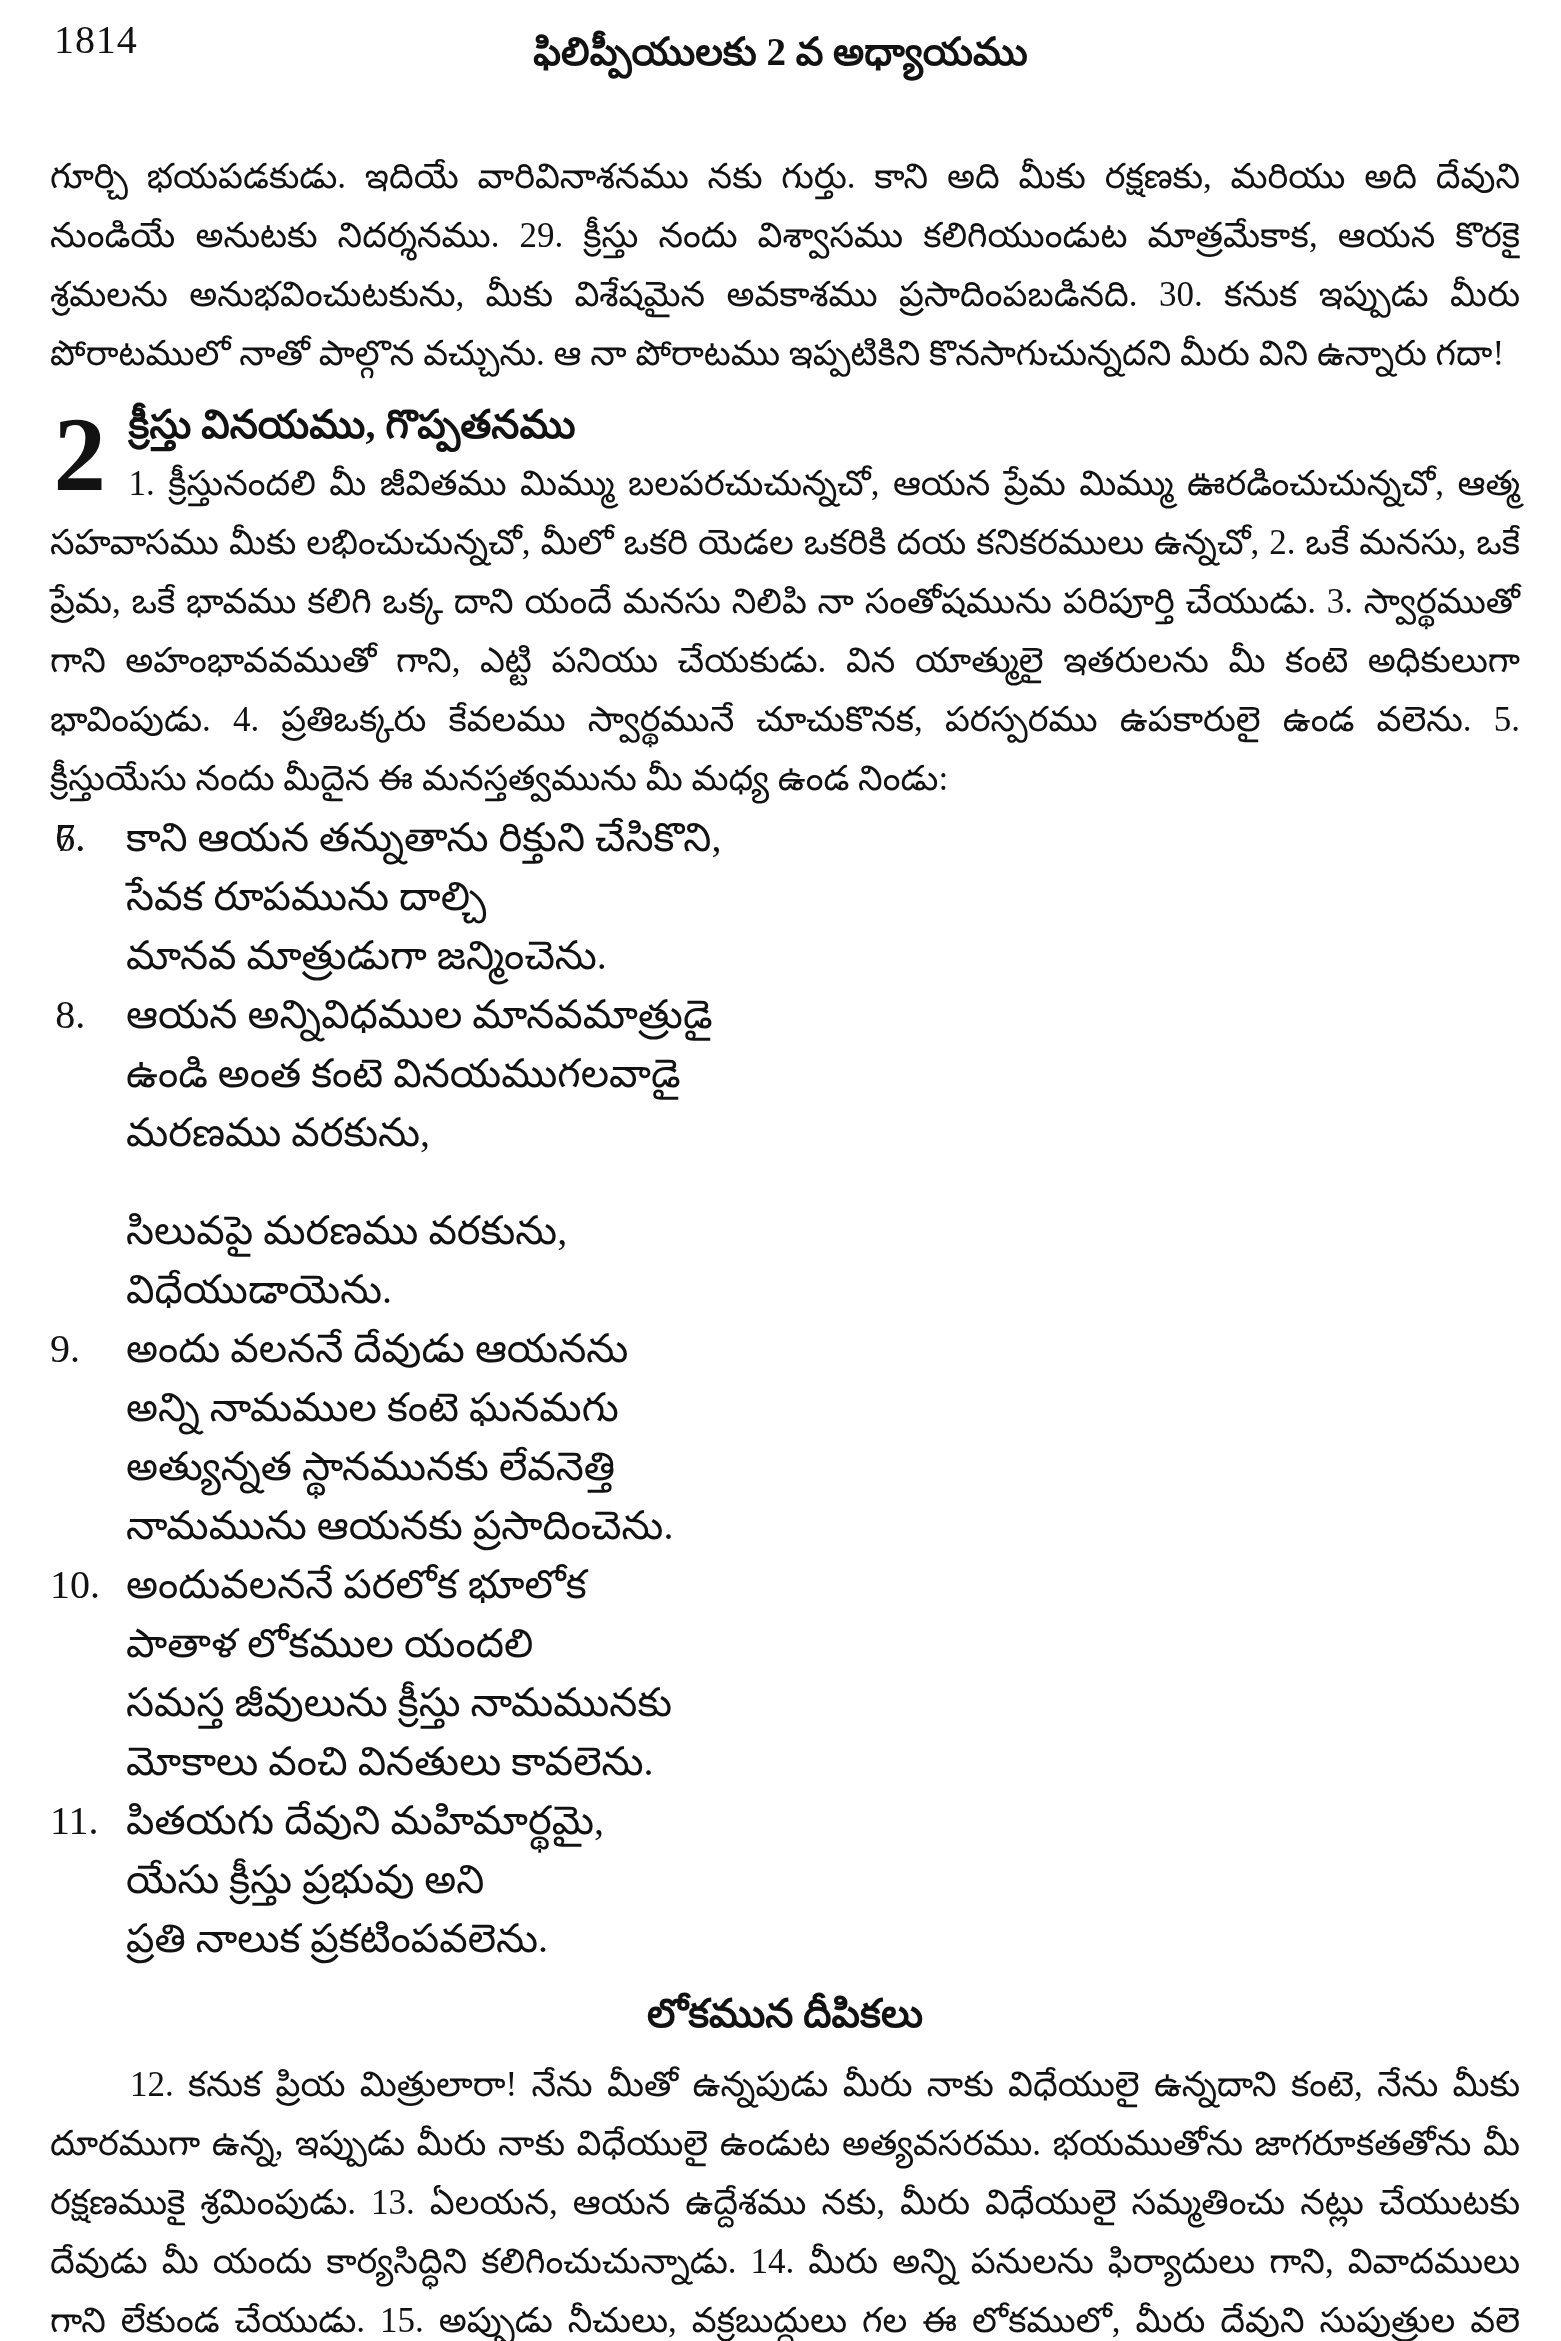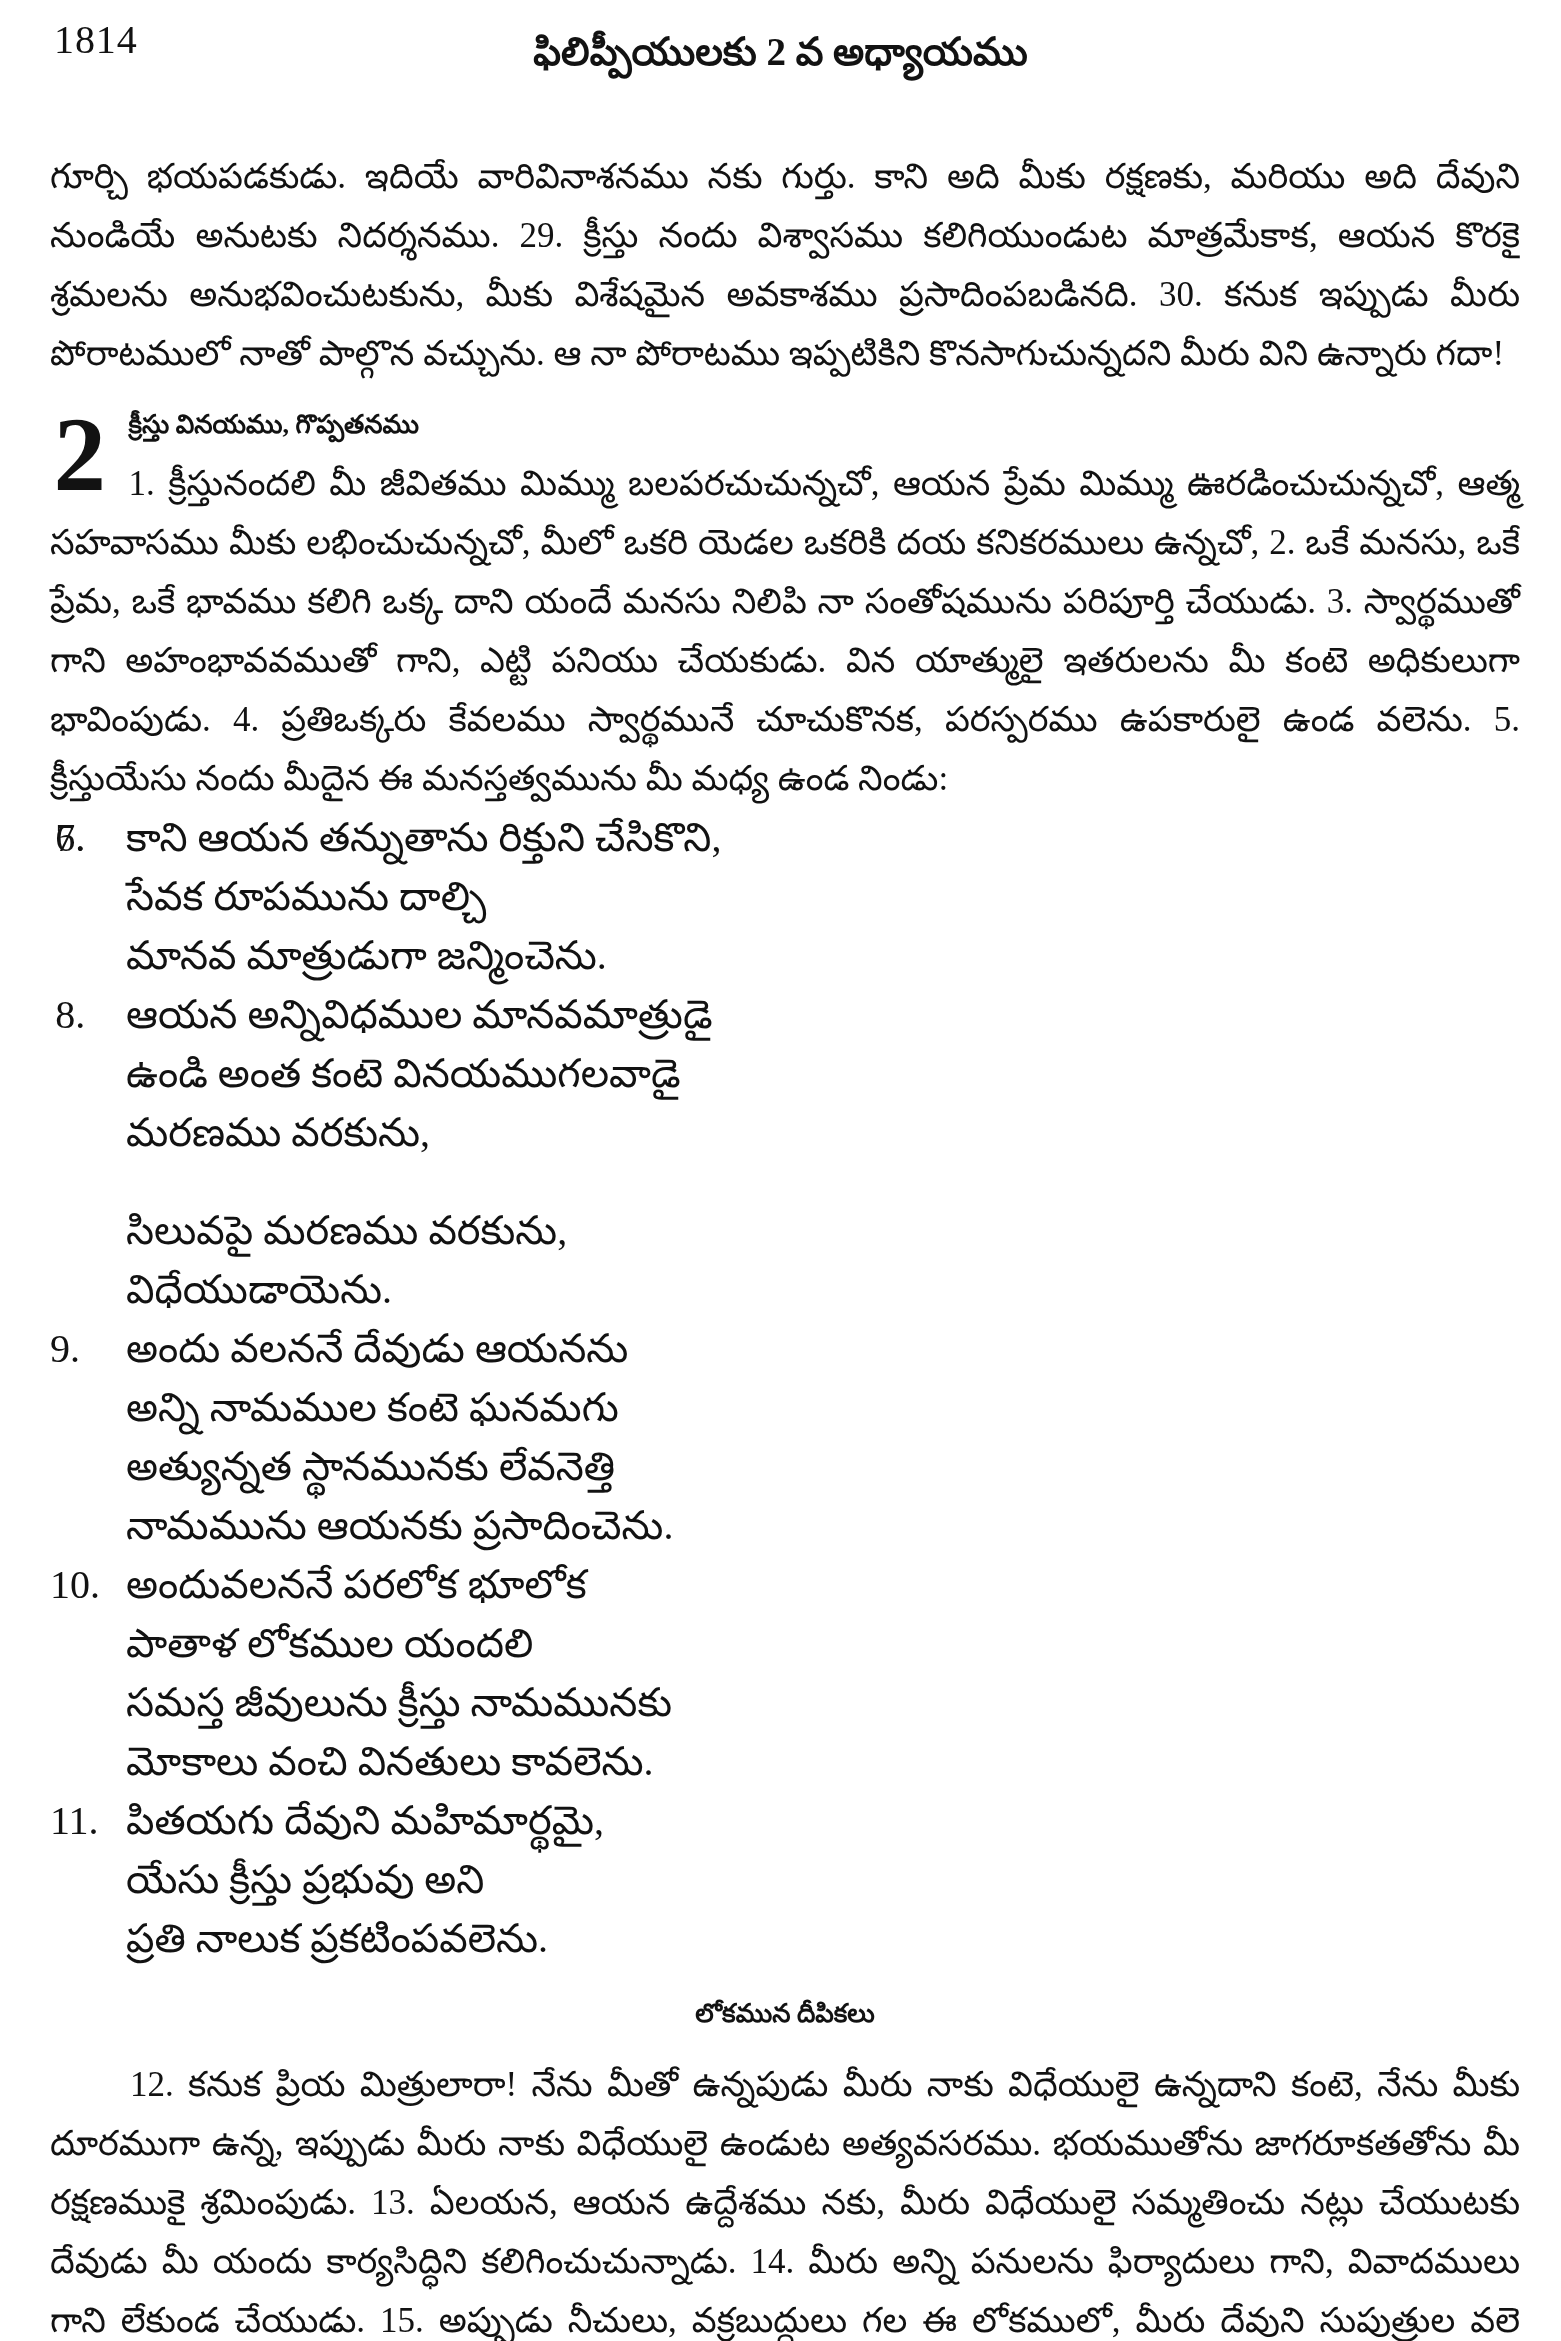--- a/index.html
+++ b/index.html
@@ -57,21 +57,21 @@
   .chapter-block { margin-top: 12px; }
   .chapter-number {
     float: left;
     font-size: 105px;
     line-height: 102px;
     font-weight: bold;
     padding: 8.6px 22.5px 7px 3.5px;
   }
   .section-heading {
     margin: 0;
-    font-size: 26px;
+    font-size: 40px;
     font-weight: bold;
     line-height: 59px;
   }
   .section-heading.centered {
     text-align: center;
     margin: 15.6px 0 12px 0;
   }
   .poem-verse {
     position: relative;
     padding-left: 76px;

